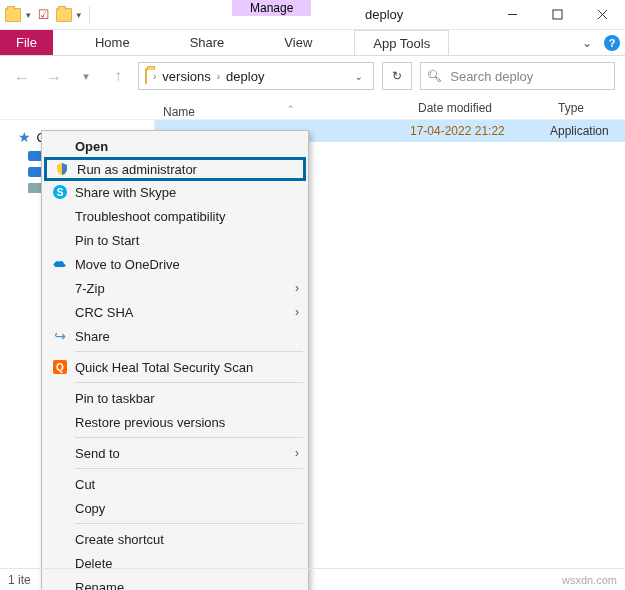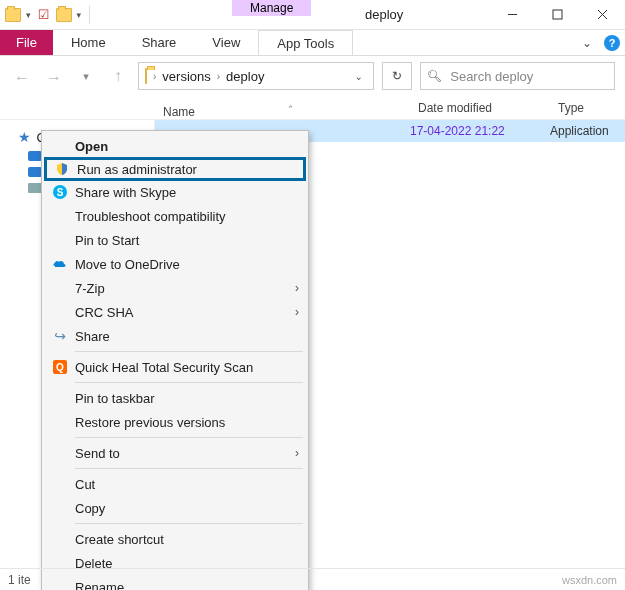--- a/index.html
+++ b/index.html
@@ -15,21 +15,21 @@
   .chev { color:#555; font-size:9px; padding:0 2px; }
   .context-tab { background:#e9c9ff; padding:1px 18px; font-size:12px; }
   .title-text { margin-left:30px; font-size:13px; color:#222; }
   .winbtns { margin-left:auto; display:flex; }
   .winbtn { width:45px; height:30px; display:flex; align-items:center; justify-content:center; color:#333; }
   .winbtn svg { width:11px; height:11px; }
 
   
   .ribbon { height:26px; display:flex; align-items:stretch; background:#fff; border-bottom:1px solid #dcdcdc; }
   .file-tab { background:#be185d; color:#fff; padding:4px 16px; display:flex; align-items:center; font-size:13px; }
-  .rtab { padding:4px 18px; display:flex; align-items:center; font-size:13px; color:#333; }
+  .rtab { padding:4px 18px; display:flex; align-items:center; font-size:13px; color:#333;margin-left:24px; }
   .rtab.app { border:1px solid #dcdcdc; border-bottom:none; }
   .rspacer { flex:1; }
   .rcaret { width:24px; display:flex; align-items:center; justify-content:center; color:#555; }
   .help { width:26px; display:flex; align-items:center; justify-content:center; }
   .help-c { width:16px; height:16px; border-radius:50%; background:#1e90e8; color:#fff; display:flex; align-items:center; justify-content:center; font-size:11px; font-weight:bold; }
 
   
   .addr { height:40px; display:flex; align-items:center; gap:8px; padding:4px 10px; }
   .nav-arrow { width:24px; height:24px; display:flex; align-items:center; justify-content:center; color:#888; font-size:16px; }
   .nav-arrow.disabled { color:#bbb; }
@@ -53,21 +53,21 @@
 
   
   .body { display:flex; height:470px; }
   .nav { width:155px; border-right:1px solid #eee; padding:6px 0; }
   .nav-item { display:flex; align-items:center; gap:6px; padding:3px 4px 3px 18px; font-size:13px; color:#222; }
   .star { color:#3a7ecb; font-size:14px; }
   .dot { width:16px; height:16px; display:inline-block; }
   .filelist { flex:1; position:relative; }
   .row { height:22px; display:flex; align-items:center; background:#cce8ff; }
   .row .r-name { width:255px; padding-left:10px; }
-  .row .r-date { width:140px; color:#6d28d9; }
+  .row .r-date { width:140px; color:#a16207; }
   .row .r-type { flex:1; color:#333; }
 
   
   .status { position:absolute; bottom:0; left:0; right:0; height:22px; border-top:1px solid #e5e5e5; display:flex; align-items:center; padding:0 8px; font-size:12px; color:#555; }
   .watermark { position:absolute; bottom:4px; right:8px; color:#aaa; font-size:11px; }
 
   
   .ctx { position:absolute; left:41px; top:130px; width:268px; background:#f5f5f5; border:1px solid #bfbfbf; box-shadow:2px 3px 6px rgba(0,0,0,.25); padding:3px; }
   .ctx-item { display:flex; align-items:center; height:24px; padding:0 6px 0 4px; font-size:13px; color:#222; position:relative; }
   .ctx-item .ic { width:22px; display:flex; align-items:center; justify-content:center; margin-right:4px; }

